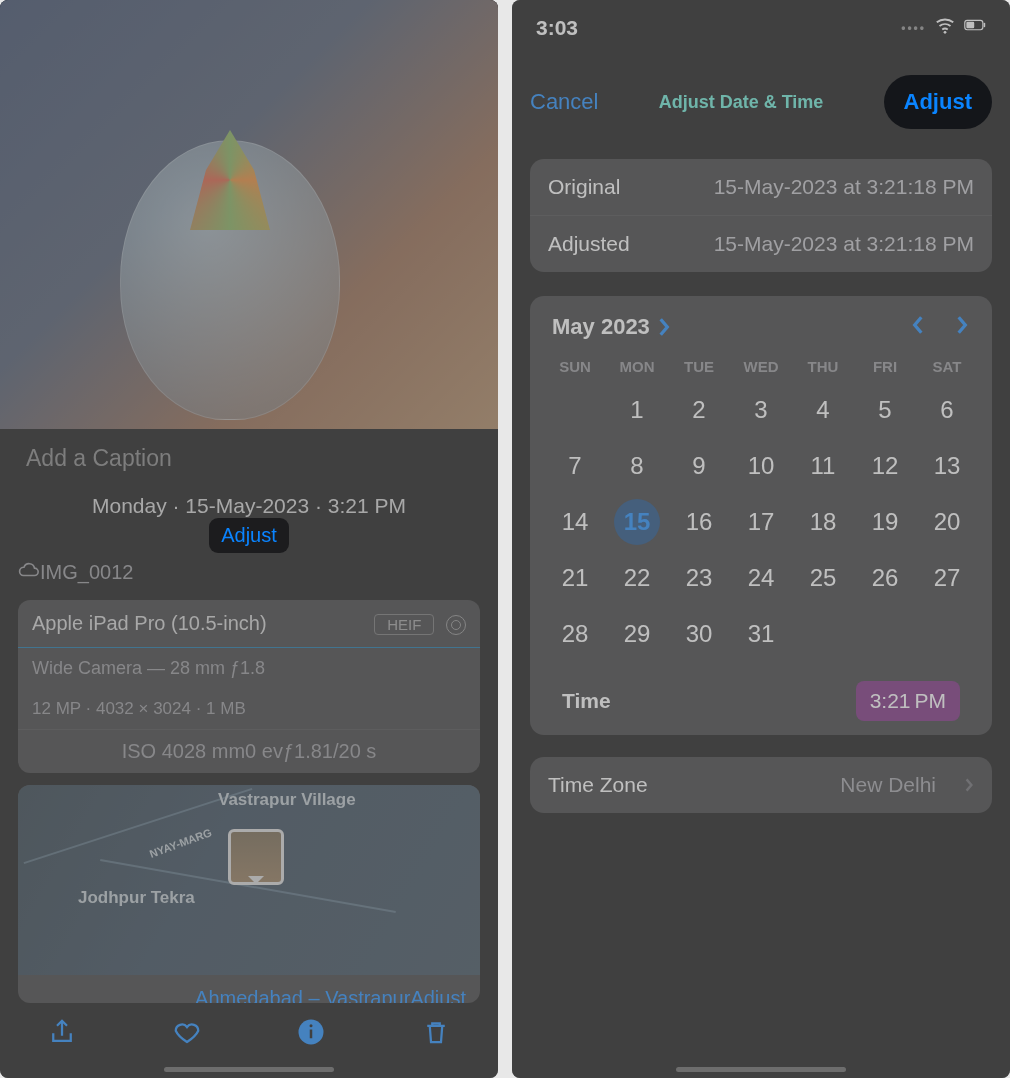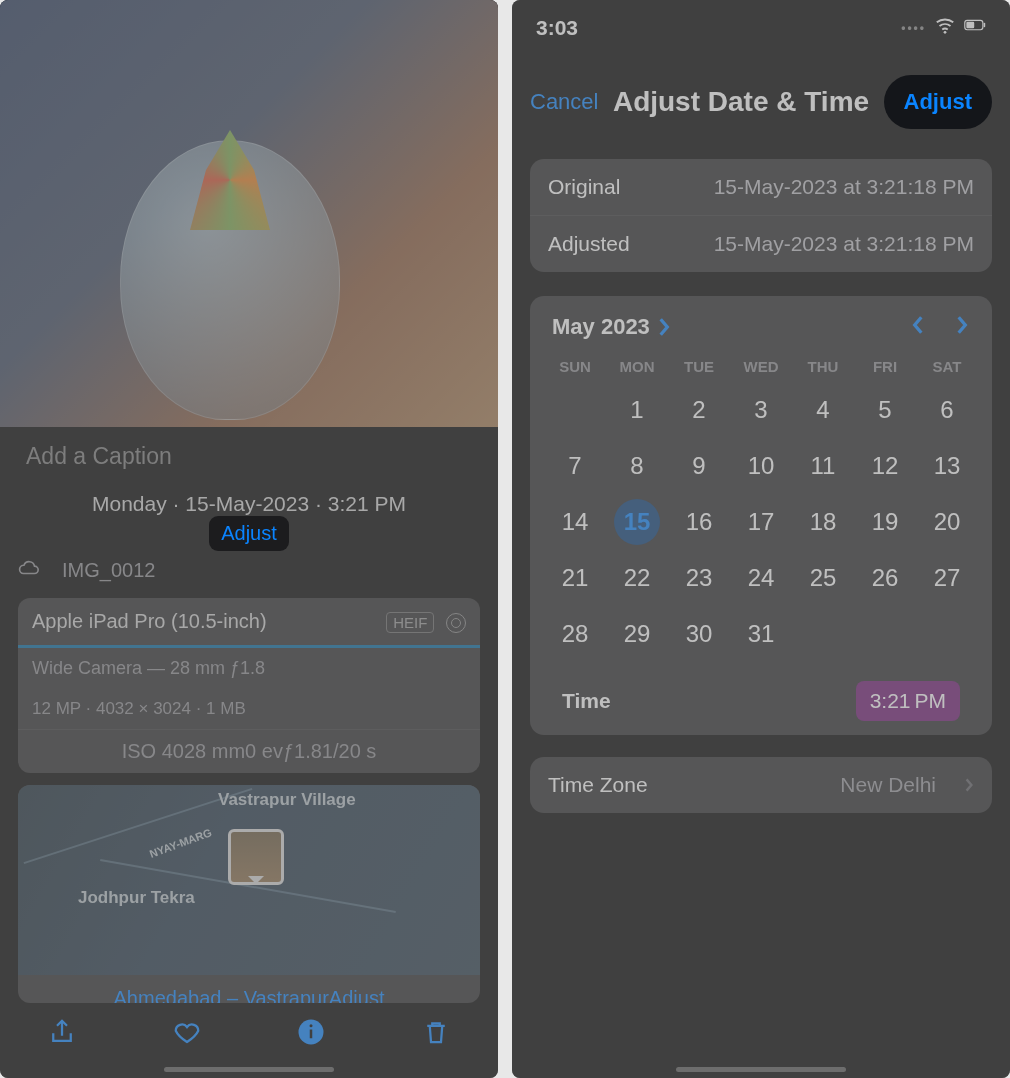--- a/index.html
+++ b/index.html
@@ -65,21 +65,21 @@
     padding: 6px 18px 4px;
     flex-direction: column;
   }
   .meta-date {
     color: #d0d0d0;
     font-size: 21px;
   }
   .meta-sub {
     display: flex;
     align-items: center;
-    gap: 22px;
+    gap: 0;
     padding: 2px 18px 14px;
     color: #8e8e93;
     font-size: 20px;
   }
   .icloud-icon svg { width: 22px; height: 22px; }
   .adjust-btn {
     background: #1c1c1e;
     color: #0a84ff;
     border-radius: 9px;
     padding: 6px 12px;
@@ -91,30 +91,30 @@
     margin: 0 18px 12px;
     background: #2c2c2e;
     border-radius: 12px;
     padding: 0;
   }
   .info-card-row {
     display: flex;
     align-items: center;
     justify-content: space-between;
     padding: 12px 14px;
-    border-bottom: 3px solid #0369a1;
+    border-bottom: 1px solid #0369a1;
     color: #d0d0d0;
     font-size: 20px;
   }
   .info-card-row:last-child { border-bottom: none; }
   .heif-badge {
     display: inline-block;
     border: 1px solid #6a6a6a;
     border-radius: 4px;
-    padding: 1px 6px;
+    padding: 1px 12px;
     font-size: 15px;
     color: #9a9a9a;
     margin-right: 6px;
   }
   .circ-icon {
     display: inline-flex;
     width: 20px; height: 20px;
     border: 1.5px solid #8a8a8a;
     border-radius: 50%;
     align-items: center; justify-content: center;
@@ -162,21 +162,21 @@
   .map-thumb {
     position:absolute; left:210px; top:44px; width:56px; height:56px;
     background: linear-gradient(#6b5a3f,#8a6d4a);
     border:3px solid #d6d6d6; border-radius:6px;
   }
   .map-thumb::after{
     content:''; position:absolute; bottom:-10px; left:50%; transform:translateX(-50%);
     border:8px solid transparent; border-top-color:#d6d6d6;
   }
   .map-footer {
-    display: flex; justify-content: center; align-items: center;
+    display: flex; justify-content: flex-end; align-items: center;
     padding: 12px 14px;
     font-size: 20px;
   }
   .map-location { color: #0a84ff; }
   .map-adjust { color: #0a84ff; }
   .toolbar {
     margin-top: auto;
     display: flex;
     justify-content: space-around;
     align-items: center;
@@ -195,21 +195,21 @@
     padding: 14px 24px 6px; color:#fff; font-size:21px; font-weight:600;
   }
   .status-right { display:flex; gap:8px; align-items:center;}
   .status-right svg{ width:22px;height:22px; fill:#fff;}
   .dotdots { letter-spacing:2px; color:#888; font-size:12px;}
   .nav-bar {
     display:flex; align-items:center; justify-content:space-between;
     padding: 28px 18px 18px;
   }
   .nav-cancel { color:#0a84ff; font-size:22px;}
-  .nav-title { color:#ffffff; font-size:28px; font-weight:600;}
+  .nav-title { color:#5eead4; font-size:18px; font-weight:600;}
   .nav-adjust {
     color:#0a84ff; font-size:22px; font-weight:600;
     background:#14161a; padding:14px 20px; border-radius:28px;
     position: relative; z-index:60;
   }
   .group {
     margin: 12px 18px 0;
     background:#2c2c2e; border-radius:14px;
     color:#fff;
   }

